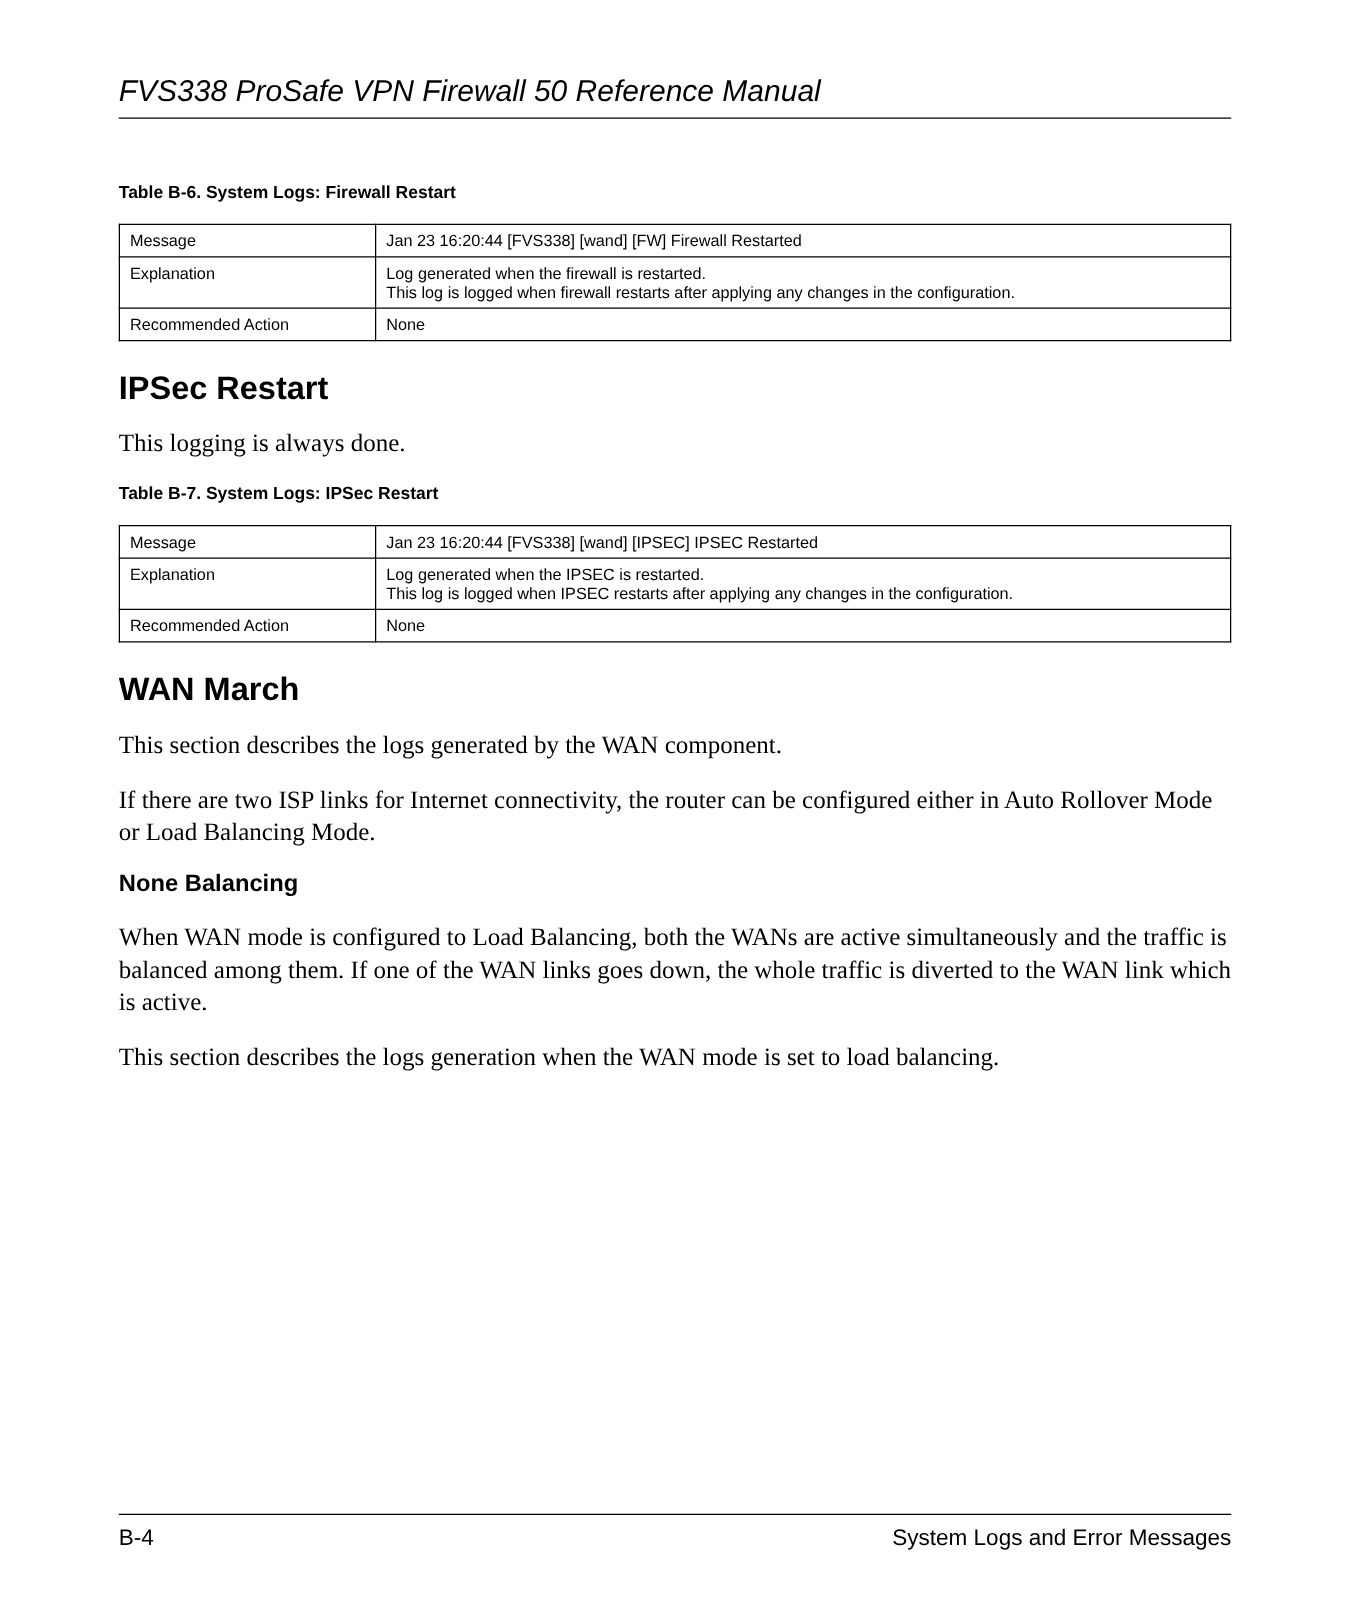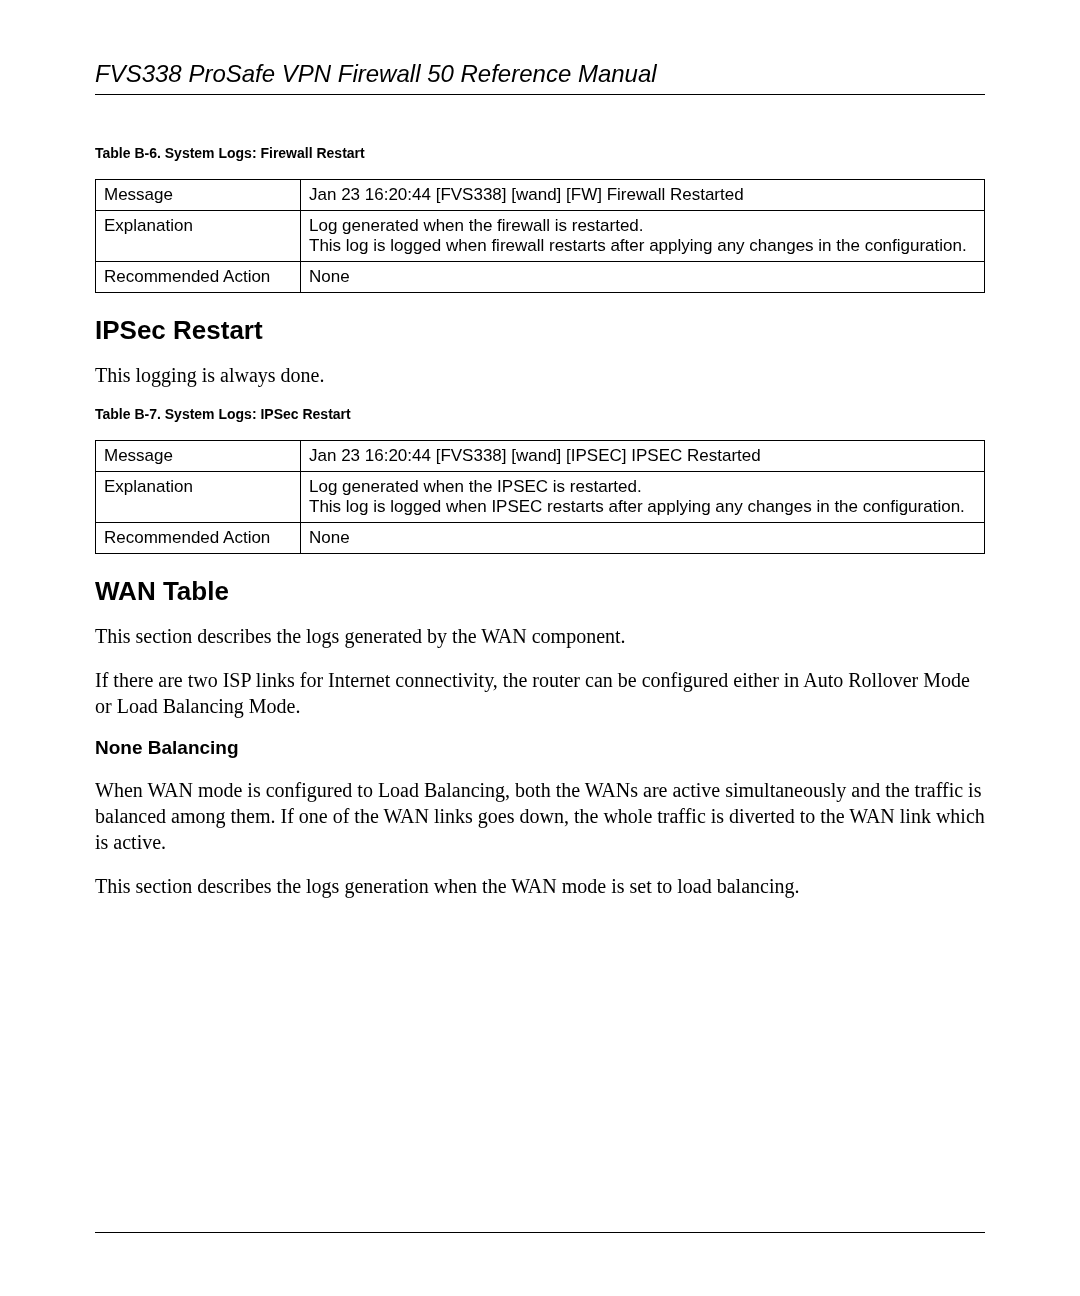--- a/index.html
+++ b/index.html
@@ -29,21 +29,21 @@
       font-family: Arial, Helvetica, sans-serif;
       font-weight: bold;
       font-size: 14px;
       margin-bottom: 18px;
     }
     table.log-table {
       width: 100%;
       border-collapse: collapse;
       margin-bottom: 22px;
       font-family: Arial, Helvetica, sans-serif;
-      font-size: 17px;
+      font-size: 13px;
     }
     table.log-table td {
       border: 1px solid #000;
       padding: 5px 8px;
       vertical-align: top;
     }
     table.log-table td.label {
       width: 205px;
     }
     h2.section-header {
@@ -130,23 +130,27 @@
     <td class="label">Explanation</td>
     <td>Log generated when the IPSEC is restarted.<br>This log is logged when IPSEC restarts after applying any changes in the configuration.</td>
   </tr>
   <tr>
     <td class="label">Recommended Action</td>
     <td>None</td>
   </tr>
 </tbody>
   </table>
 
-<h2 class="section-header">WAN Table</h2>
+<h2 class="section-header">WAN March</h2>
 <p class="body-text">This section describes the logs generated by the WAN component.</p>
 <p class="body-text">If there are two ISP links for Internet connectivity, the router can be configured either in Auto Rollover Mode or Load Balancing Mode.</p>
 
 <h3 class="subsection-header">None Balancing</h3>
 <p class="body-text">When WAN mode is configured to Load Balancing, both the WANs are active simultaneously and the traffic is balanced among them. If one of the WAN links goes down, the whole traffic is diverted to the WAN link which is active.</p>
 <p class="body-text">This section describes the logs generation when the WAN mode is set to load balancing.</p>
 
 <div class="footer">
   <div class="footer-rule"></div>
+  <div class="footer-line">
+    <span>B-4</span>
+    <span>System Logs and Error Messages</span>
+  </div>
 </div>
 
 </body></html>

